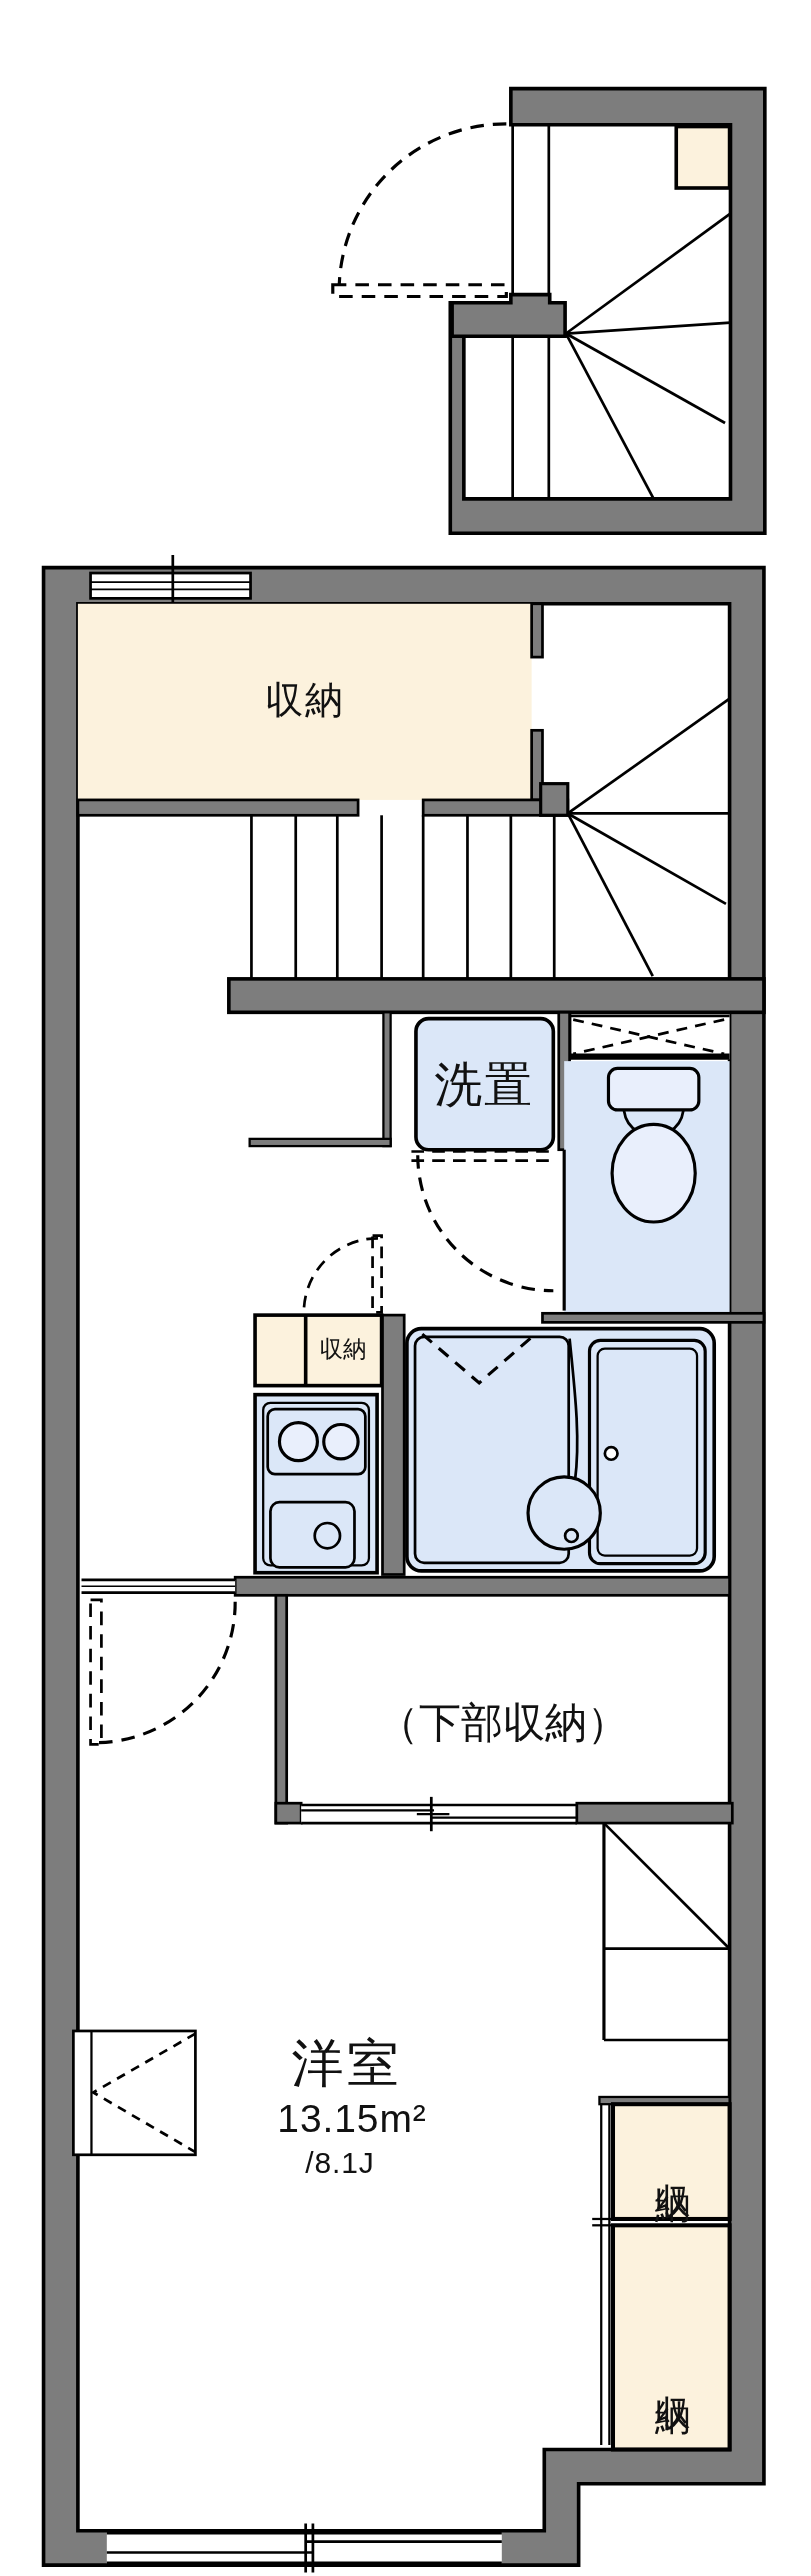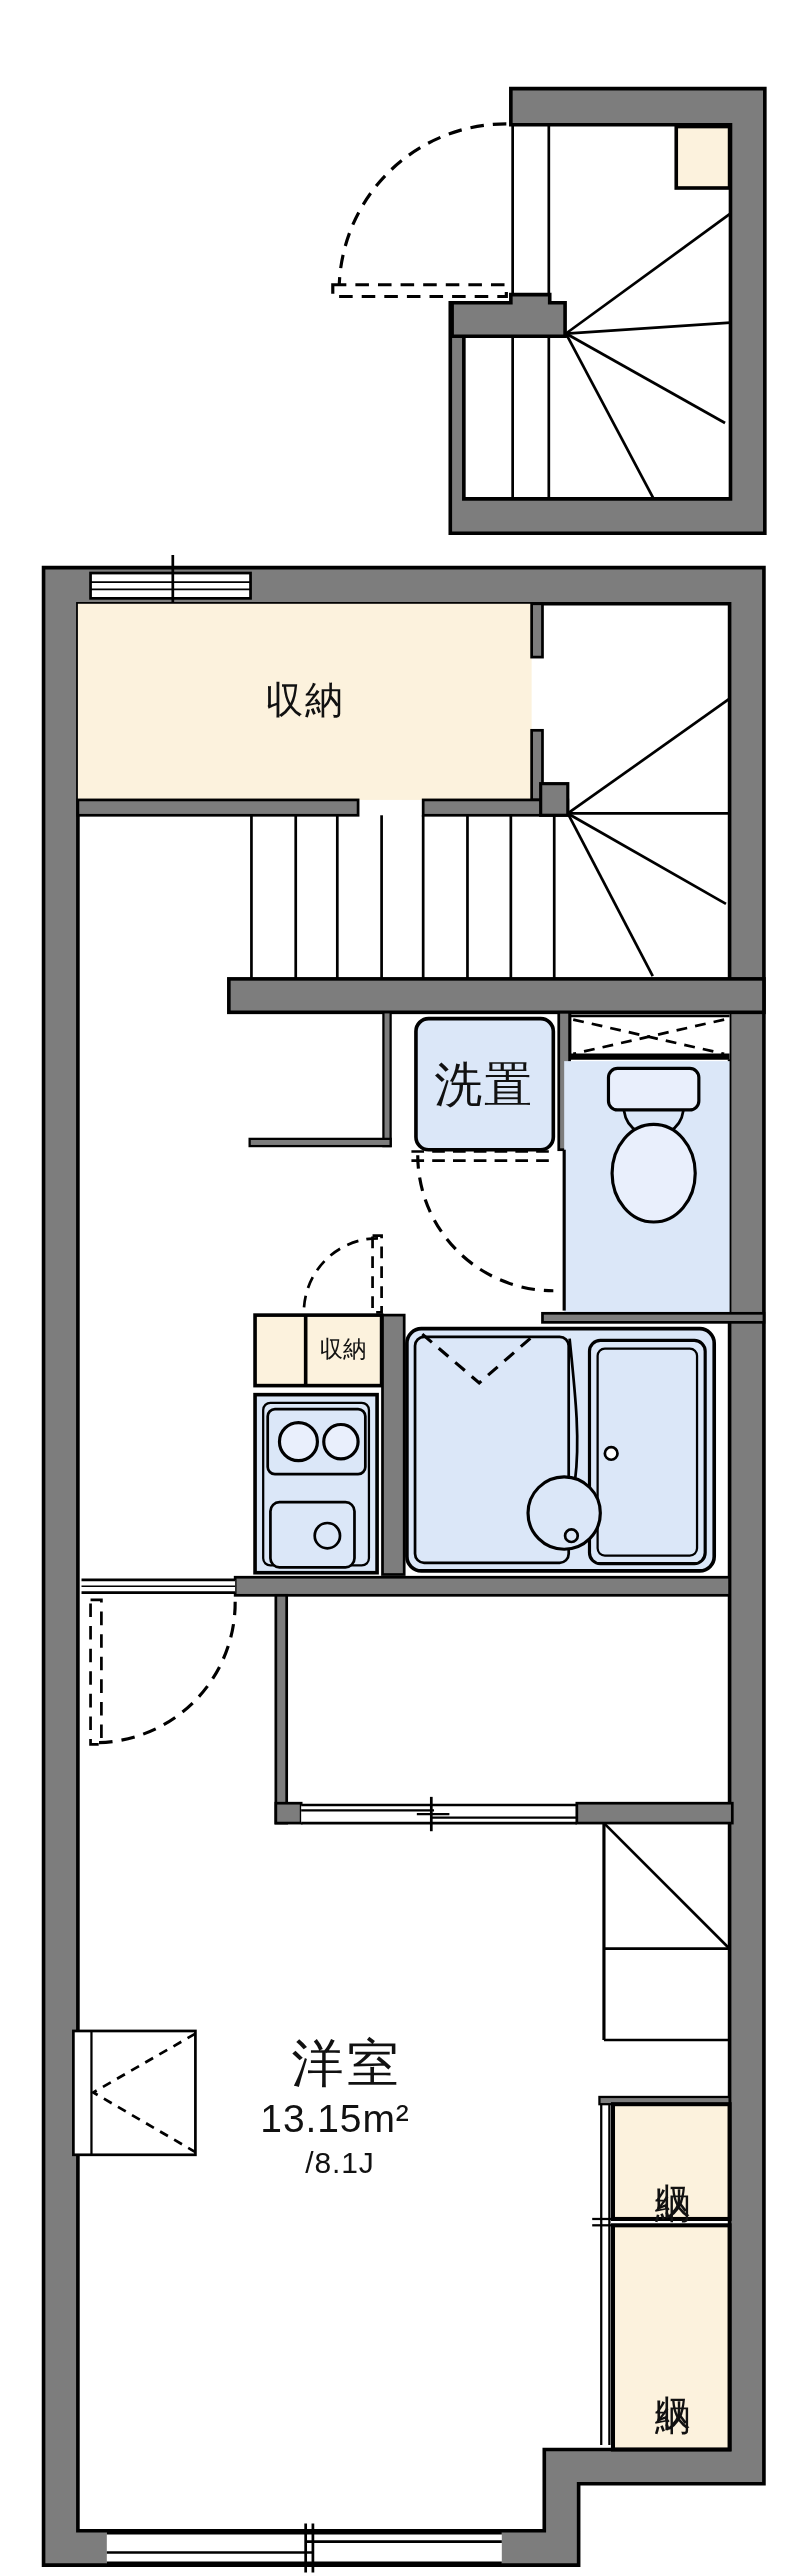--- a/index.html
+++ b/index.html
@@ -222,19 +222,20 @@
     <path d="M118,2802 H555 M118,2836 H555" stroke="var(--outline)" stroke-width="4"></path>
     <path d="M118,2824 H345" stroke="var(--outline)" stroke-width="3"></path>
     <path d="M338,2812 H555" stroke="var(--outline)" stroke-width="3"></path>
     <path d="M338,2792 V2846 M346,2792 V2846" stroke="var(--outline)" stroke-width="3"></path>
   </g>
 </svg>
 
   <div class="lbl" style="left:305px;top:701px;font-size:38px;">収納</div>
   <div class="lbl" style="left:484px;top:1085px;font-size:48px;">洗置</div>
   <div class="lbl" style="left:343px;top:1350px;font-size:23.5px;letter-spacing:0;">収納</div>
+  <div class="lbl" style="left:503px;top:1723px;font-size:42px;letter-spacing:0;">（下部収納）</div>
   <div class="lbl" style="left:347px;top:2064px;font-size:52px;letter-spacing:3.6px;">洋室</div>
-  <div class="lbl" style="left:335px;top:2119px;font-size:39px;letter-spacing:0.9px;">13.15m²</div>
+  <div class="lbl" style="left:352px;top:2119px;font-size:39px;letter-spacing:0.9px;">13.15m²</div>
   <div class="lbl" style="left:340px;top:2162px;font-size:30px;letter-spacing:0.9px;">/8.1J</div>
   <div class="lbl vert" style="left:673px;top:2160px;font-size:36px;">収納</div>
   <div class="lbl vert" style="left:673px;top:2372px;font-size:36px;">収納</div>
 </div>
 
 
 </body></html>

